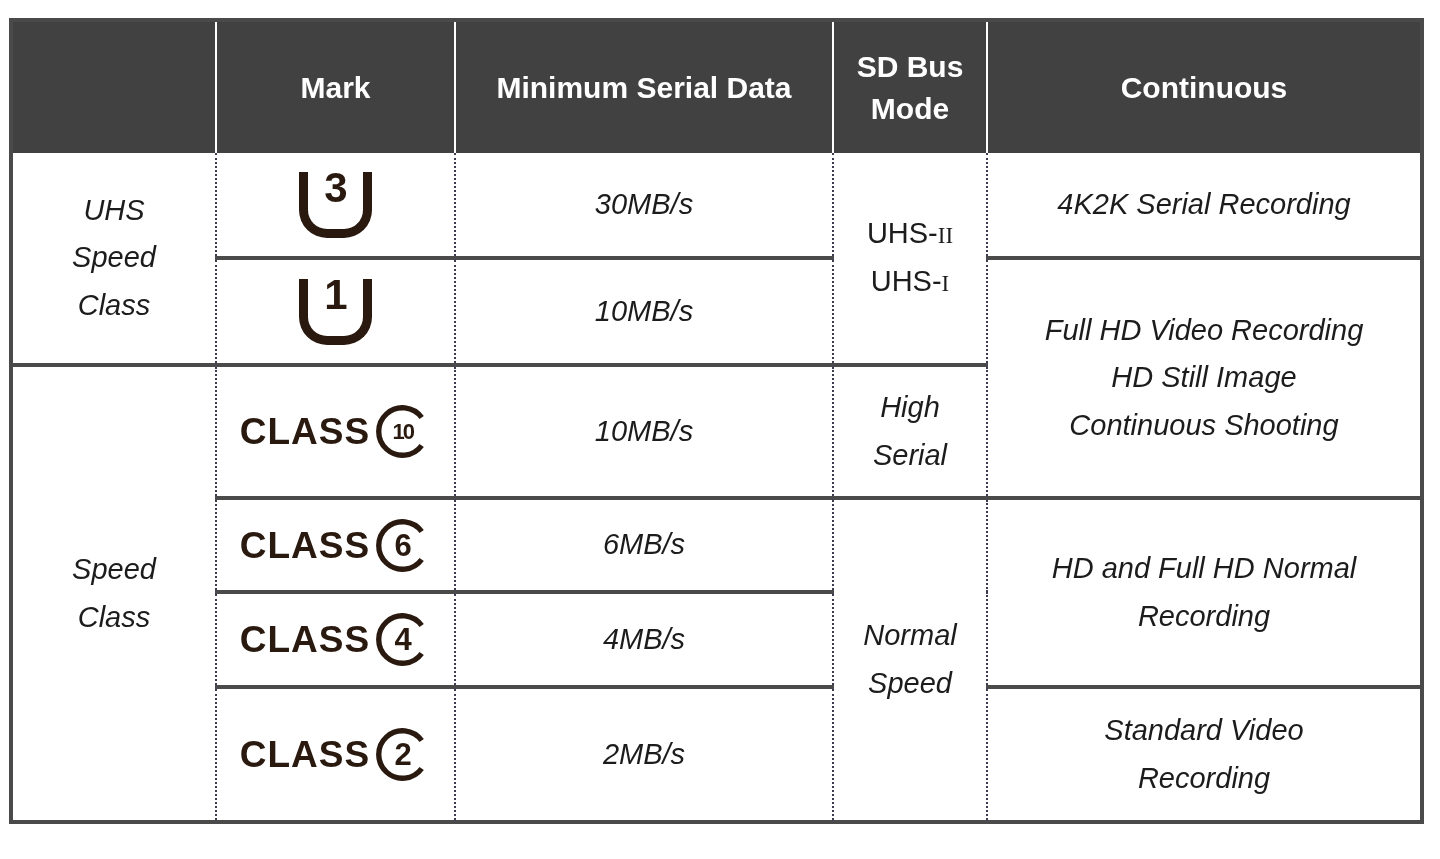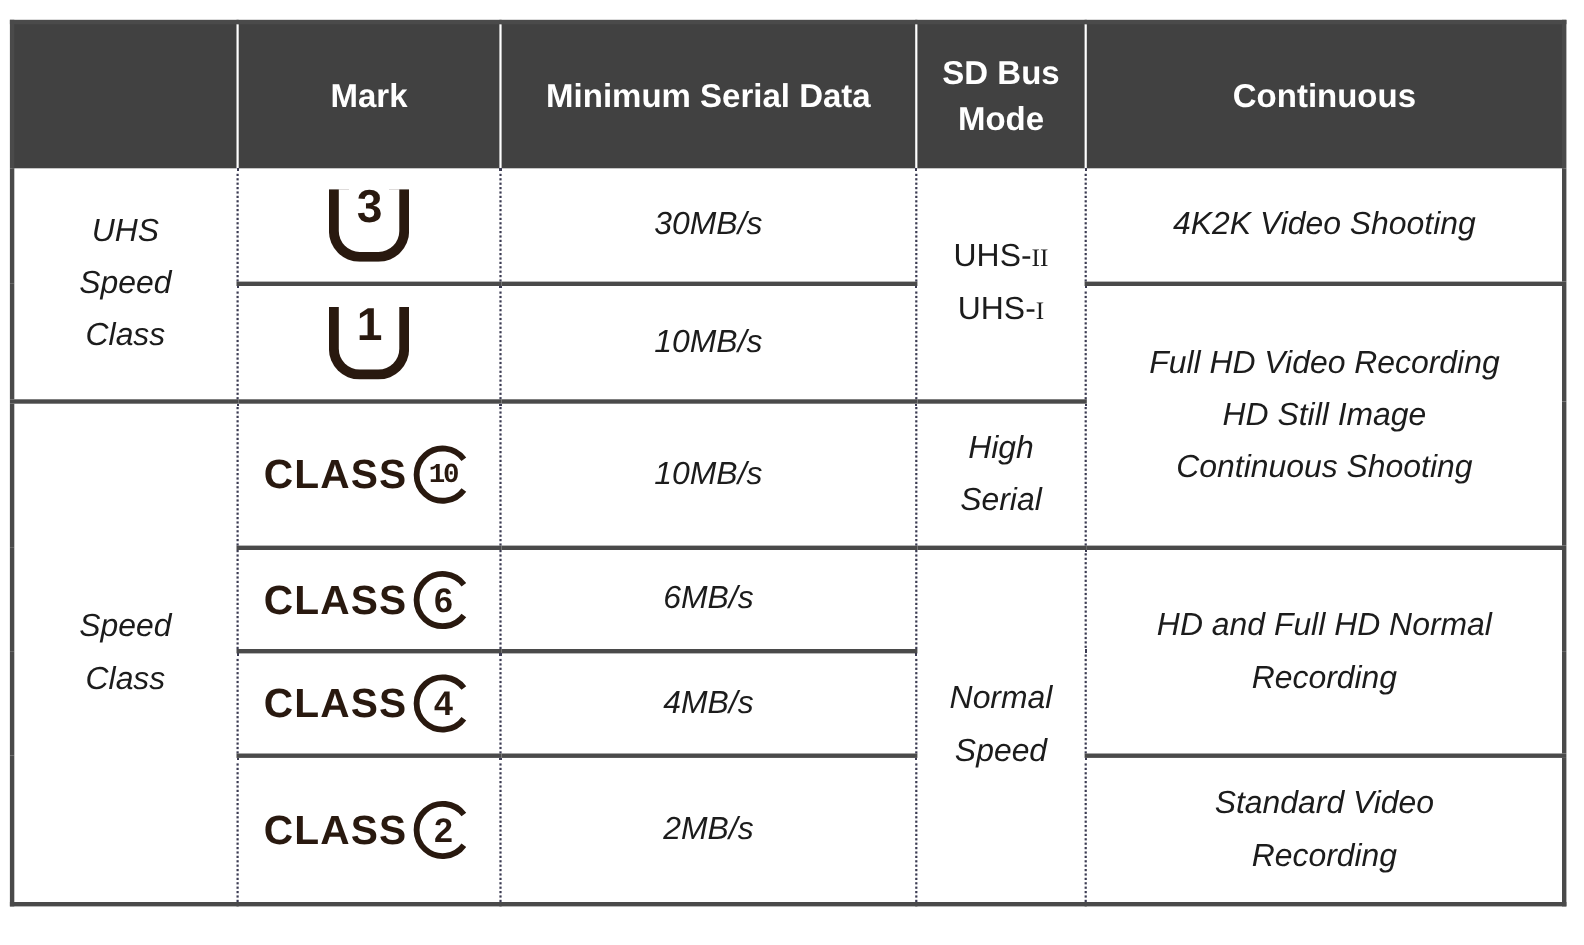--- a/index.html
+++ b/index.html
@@ -104,21 +104,21 @@
   }
   .class-emblem svg { position: absolute; inset: 0; width: 100%; height: 100%; }
   .c-num {
     position: absolute; inset: 0;
     display: flex; align-items: center; justify-content: center;
     font-weight: 800;
     font-size: 31px;
     letter-spacing: -1px;
     line-height: 1;
   }
-  .c-num.two-digit { font-size: 25px; letter-spacing: -2px; font-family: Liberation Mono, monospace; }
+  .c-num.two-digit { font-size: 22px; letter-spacing: -2px; }
 </style>
 </head>
 <body>
 
 <div class="table-wrap">
   <table>
     <colgroup>
       <col style="width:205px">
       <col style="width:239px">
       <col style="width:378px">
@@ -144,21 +144,21 @@
             <div class="u-mark">
                 <span class="u-num" data-bind="rows.u3.mark_number">3</span>
               </div>
           </div>
         </td>
         <td class="bl" data-bind="rows.u3.min_serial">30MB/s</td>
         <td class="bl" rowspan="2">
           <div><span data-bind="rows.bus_modes.uhs.line1_prefix">UHS-</span><span class="roman" data-bind="rows.bus_modes.uhs.line1_numeral">II</span></div>
           <div><span data-bind="rows.bus_modes.uhs.line2_prefix">UHS-</span><span class="roman" data-bind="rows.bus_modes.uhs.line2_numeral">I</span></div>
         </td>
-        <td class="bl" data-bind="rows.applications.u3">4K2K Video Shooting</td>
+        <td class="bl" data-bind="rows.applications.u3">4K2K Serial Recording</td>
       </tr>
       <tr class="r2">
         <td class="bl bt">
           <div class="mark-wrap">
             <div class="u-mark">
                 <span class="u-num" data-bind="rows.u1.mark_number">1</span>
               </div>
           </div>
         </td>
         <td class="bl bt" data-bind="rows.u1.min_serial">10MB/s</td>

